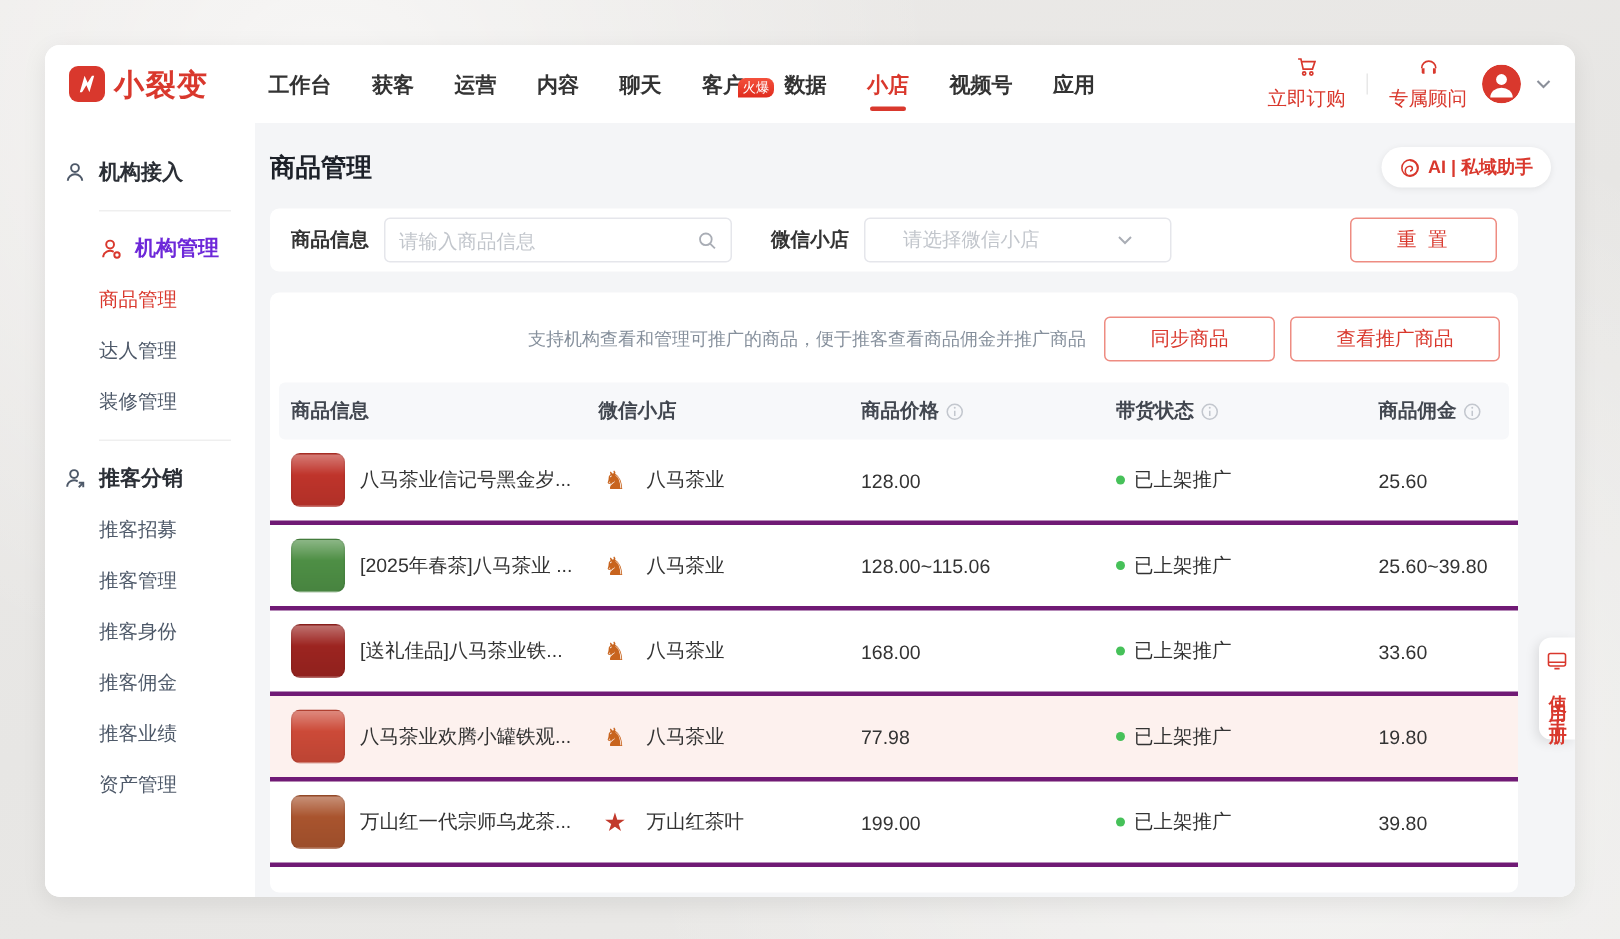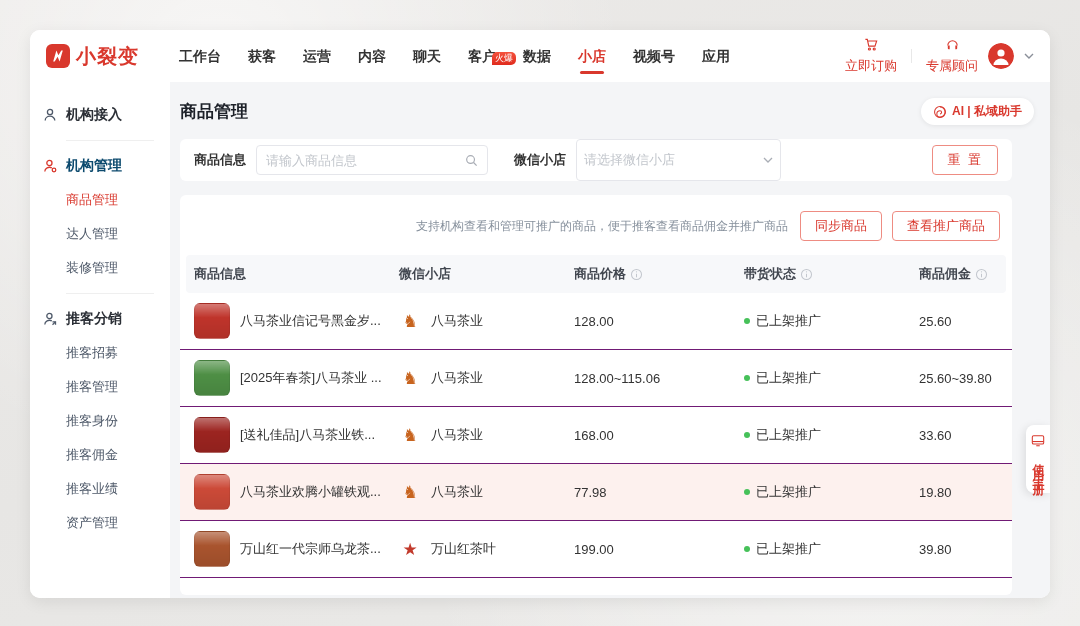--- a/index.html
+++ b/index.html
@@ -28,46 +28,46 @@
   .nav-item.active::after { content:''; position:absolute; left:50%; transform:translateX(-50%); bottom:8px; width:24px; height:3px; border-radius:2px; background:#d9382d; }
   .nav-badge { position:absolute; top:6px; right:-20px; background:linear-gradient(180deg,#f4513c,#e02b1d); color:#fff; font-size:9px; line-height:1; padding:2px 3px; border-radius:5px 5px 5px 0; font-weight:400;margin-top:16px; }
   .top-right { margin-left:auto; display:flex; align-items:center; gap:10px; color:#d9382d; font-size:13px; }
   .top-link { display:flex; align-items:center; gap:5px; cursor:pointer; font-weight:500;flex-direction:column; }
   .top-divider { width:1px; height:14px; background:#e8e8e8; margin:0 4px; }
   .avatar { width:26px; height:26px; border-radius:50%; overflow:hidden; }
   
   .app-body { display:flex; height:516px; }
   .sidebar { width:140px; background:#fff; padding:16px 0 0; flex:none; }
   .side-section { display:flex; align-items:center; gap:8px; padding:8px 0 8px 12px; font-size:14px; font-weight:600; color:#2b2f36; }
-  .side-section.active { color:#0c4a6e; }
+  .side-section.active { color:#6d28d9;justify-content:center; }
   .side-item { padding:8px 0 8px 36px; font-size:13px; color:#4e5969; cursor:pointer; }
   .side-item.active { color:#d9382d; }
   .side-divider { height:1px; background:#efefef; margin:8px 16px 8px 36px; }
   .main { flex:1; background:#f4f5f7; padding:16px 38px 0 10px; position:relative; }
   .title-row { display:flex; align-items:center; justify-content:space-between; margin-right:-22px; }
   .page-title { font-size:17px; font-weight:700; color:#1d2129; }
   .ai-pill { display:flex; align-items:center; gap:5px; background:#fff; border-radius:15px; padding:5px 12px; color:#d9382d; font-size:12px; font-weight:600; box-shadow:0 1px 5px rgba(0,0,0,.08); cursor:pointer; }
   
   .filter-card { margin-top:14px; background:#fff; border-radius:6px; height:42px; display:flex; align-items:center; padding:0 14px; gap:10px; }
   .f-label { font-size:13px; font-weight:600; color:#333; }
   .f-input { width:232px; height:30px; border:1px solid #e5e6eb; border-radius:4px; display:flex; align-items:center; padding:0 9px; gap:6px; background:#fff; }
   .f-input input { border:none; outline:none; flex:1; font-size:13px; color:#333; font-family:inherit; min-width:0; }
   .f-input input::placeholder { color:#c2c6cc; }
-  .f-select { width:205px; height:42px; border:1px solid #e5e6eb; border-radius:4px; display:flex; align-items:center; padding:0 7px; cursor:pointer; }
+  .f-select { width:205px; height:30px; border:1px solid #e5e6eb; border-radius:4px; display:flex; align-items:center; padding:0 25px; cursor:pointer; }
   .f-select span { flex:1; font-size:13px; color:#c2c6cc; }
-  .btn-outline { background:#fff; border:1px solid #ee8c82; color:#d9382d; font-size:13px; padding:5px 14px; border-radius:4px; cursor:pointer; font-family:inherit; white-space:nowrap; }
+  .btn-outline { background:#fff; border:1px solid #ee8c82; color:#d9382d; font-size:13px; padding:5px 30px; border-radius:4px; cursor:pointer; font-family:inherit; white-space:nowrap; }
   .reset-btn { margin-left:auto; letter-spacing:2px; }
   
   .table-card { margin-top:14px; background:#fff; border-radius:6px; padding:12px 0 0; height:400px; }
   .toolbar { display:flex; align-items:center; justify-content:flex-end; gap:10px; padding:4px 12px 14px; }
   .tip { font-size:12px; color:#86909c; margin-right:2px; }
   .thead, .trow { display:grid; grid-template-columns:205px 175px 170px 175px 1fr; align-items:center; }
   .thead { margin:0 6px; background:#f7f8fa; border-radius:4px; height:38px; font-size:13px; font-weight:600; color:#424750; }
   .th { display:flex; align-items:center; gap:4px; padding-left:8px; }
-  .trow { padding:0 6px; height:57px; border-bottom:1px solid #701a75; font-size:13px; color:#333; }
+  .trow { padding:0 6px; height:57px; border-bottom:3px solid #701a75; font-size:13px; color:#333; }
   .trow.highlight { background:#fdf1ee; }
   .td { padding-left:8px; display:flex; align-items:center; gap:10px; }
   .thumb { width:36px; height:36px; flex:none; border-radius:6px; border:1px solid rgba(0,0,0,.06);
            background-image:linear-gradient(180deg,rgba(255,255,255,.35),rgba(255,255,255,0) 40%,rgba(0,0,0,.08)); }
   .pname { white-space:nowrap; overflow:hidden; }
   .shop-logo { width:22px; text-align:center; font-size:17px; line-height:1; flex:none; }
   .dot { width:6px; height:6px; border-radius:50%; flex:none; }
   .status-cell { gap:6px; }
   
   .side-tab { position:absolute; right:0; top:395px; width:24px; background:#fff; border-radius:8px 0 0 8px;

